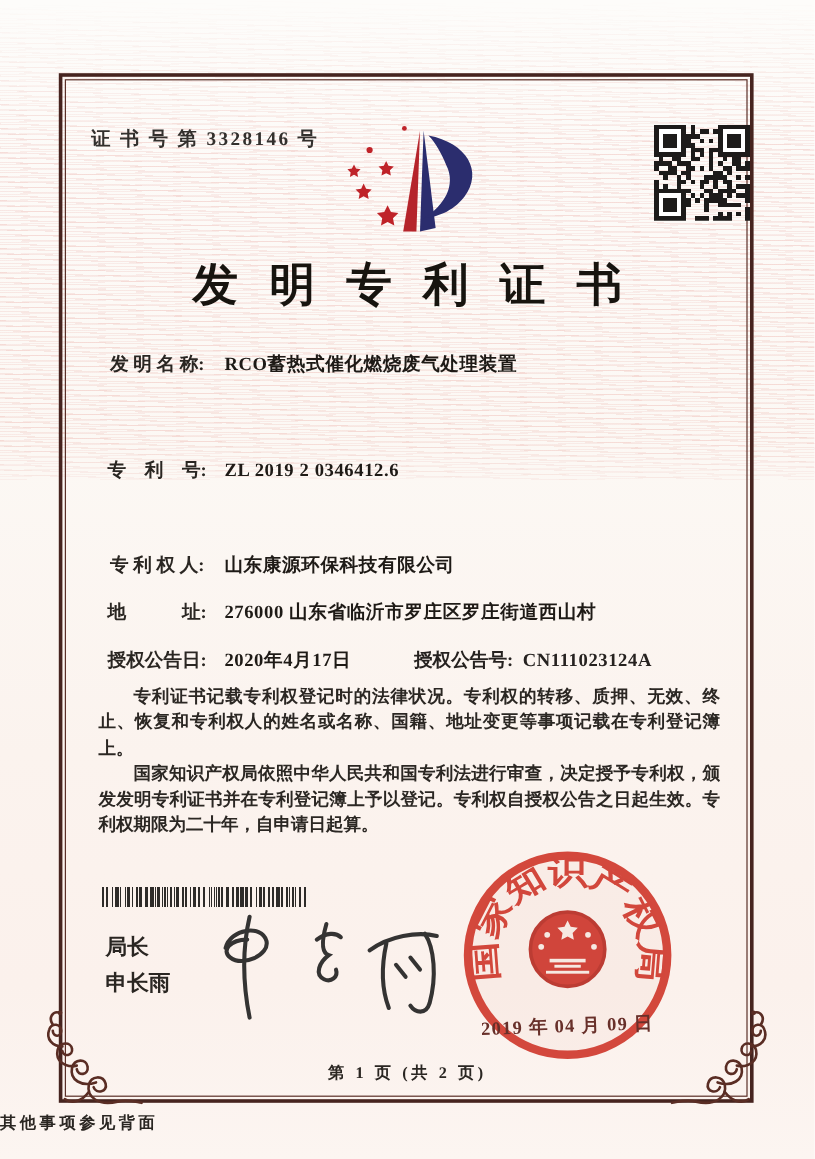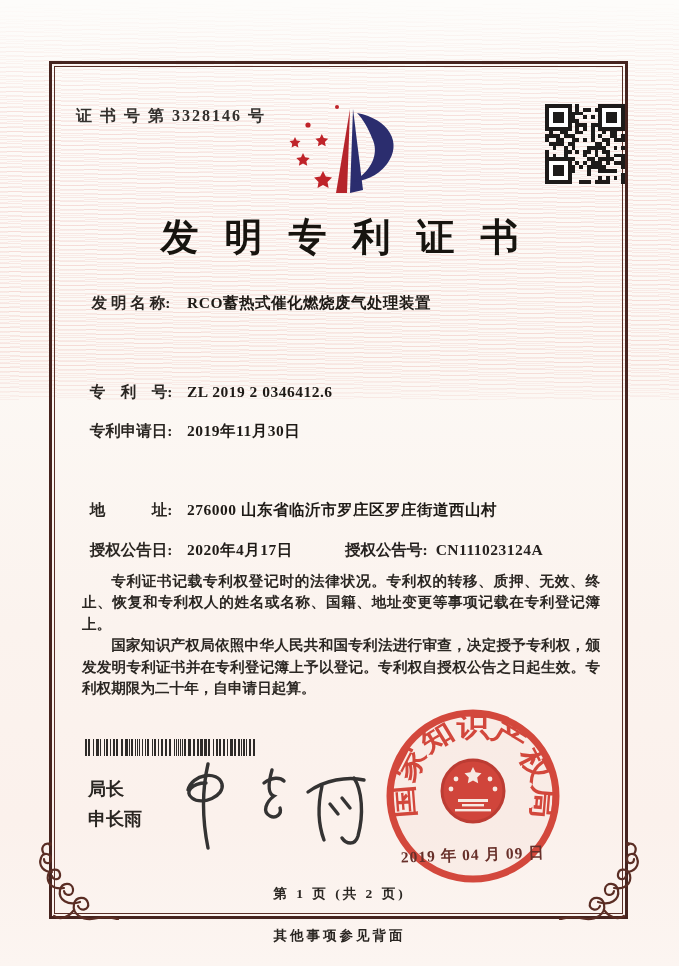--- a/index.html
+++ b/index.html
@@ -65,21 +65,21 @@
   .signer { position:absolute; left:88px; top:774px; font-size:18px; font-weight:600; color:#2a2622; line-height:30px; }
   .signature { position:absolute; left:172px; top:756px; width:210px; height:100px; }
 
   .seal { position:absolute; left:384px; top:707px; width:178px; height:178px; opacity:.92; }
 
   .page-footer {
     position:absolute; left:0; top:885px; width:679px; text-align:center;
     font-size:13.5px; font-weight:600; letter-spacing:3px; color:#2a2622;
   }
   .back-note {
-    position:absolute; left:0; top:927px; width:679px; text-align:center;
+    position:absolute; left:0; top:927px; width:679px; 
     font-size:13.5px; font-weight:600; letter-spacing:3px; color:#2a2622;
   }
 </style>
 </head>
 <body>
 
 <div class="paper">
   <div class="guilloche"></div>
   <div class="frame"></div>
 
@@ -276,22 +276,22 @@
     </svg>
 
   <div class="title">发明专利证书</div>
 
   <div class="field-row" style="top:293px">
     <span class="lbl">发 明 名 称:</span><span class="val">RCO蓄热式催化燃烧废气处理装置</span>
   </div>
   <div class="field-row" style="top:382px">
     <span class="lbl">专　利　号:</span><span class="val">ZL 2019 2 0346412.6</span>
   </div>
-  <div class="field-row" style="top:421px">
-    <span class="lbl">专利申请日:</span><span class="val">2019年11月30日</span>
+  <div class="field-row" style="top:461px">
+    <span class="lbl">专 利 权 人:</span><span class="val">山东康源环保科技有限公司</span>
   </div>
   <div class="field-row" style="top:500px">
     <span class="lbl">地　　　址:</span><span class="val">276000 山东省临沂市罗庄区罗庄街道西山村</span>
   </div>
   <div class="field-row" style="top:540px">
     <span class="lbl">授权公告日:</span><span class="val">2020年4月17日</span>
   </div>
   <div class="grant-no">
     <span class="lbl">授权公告号:</span><span class="val">CN111023124A</span>
   </div>

